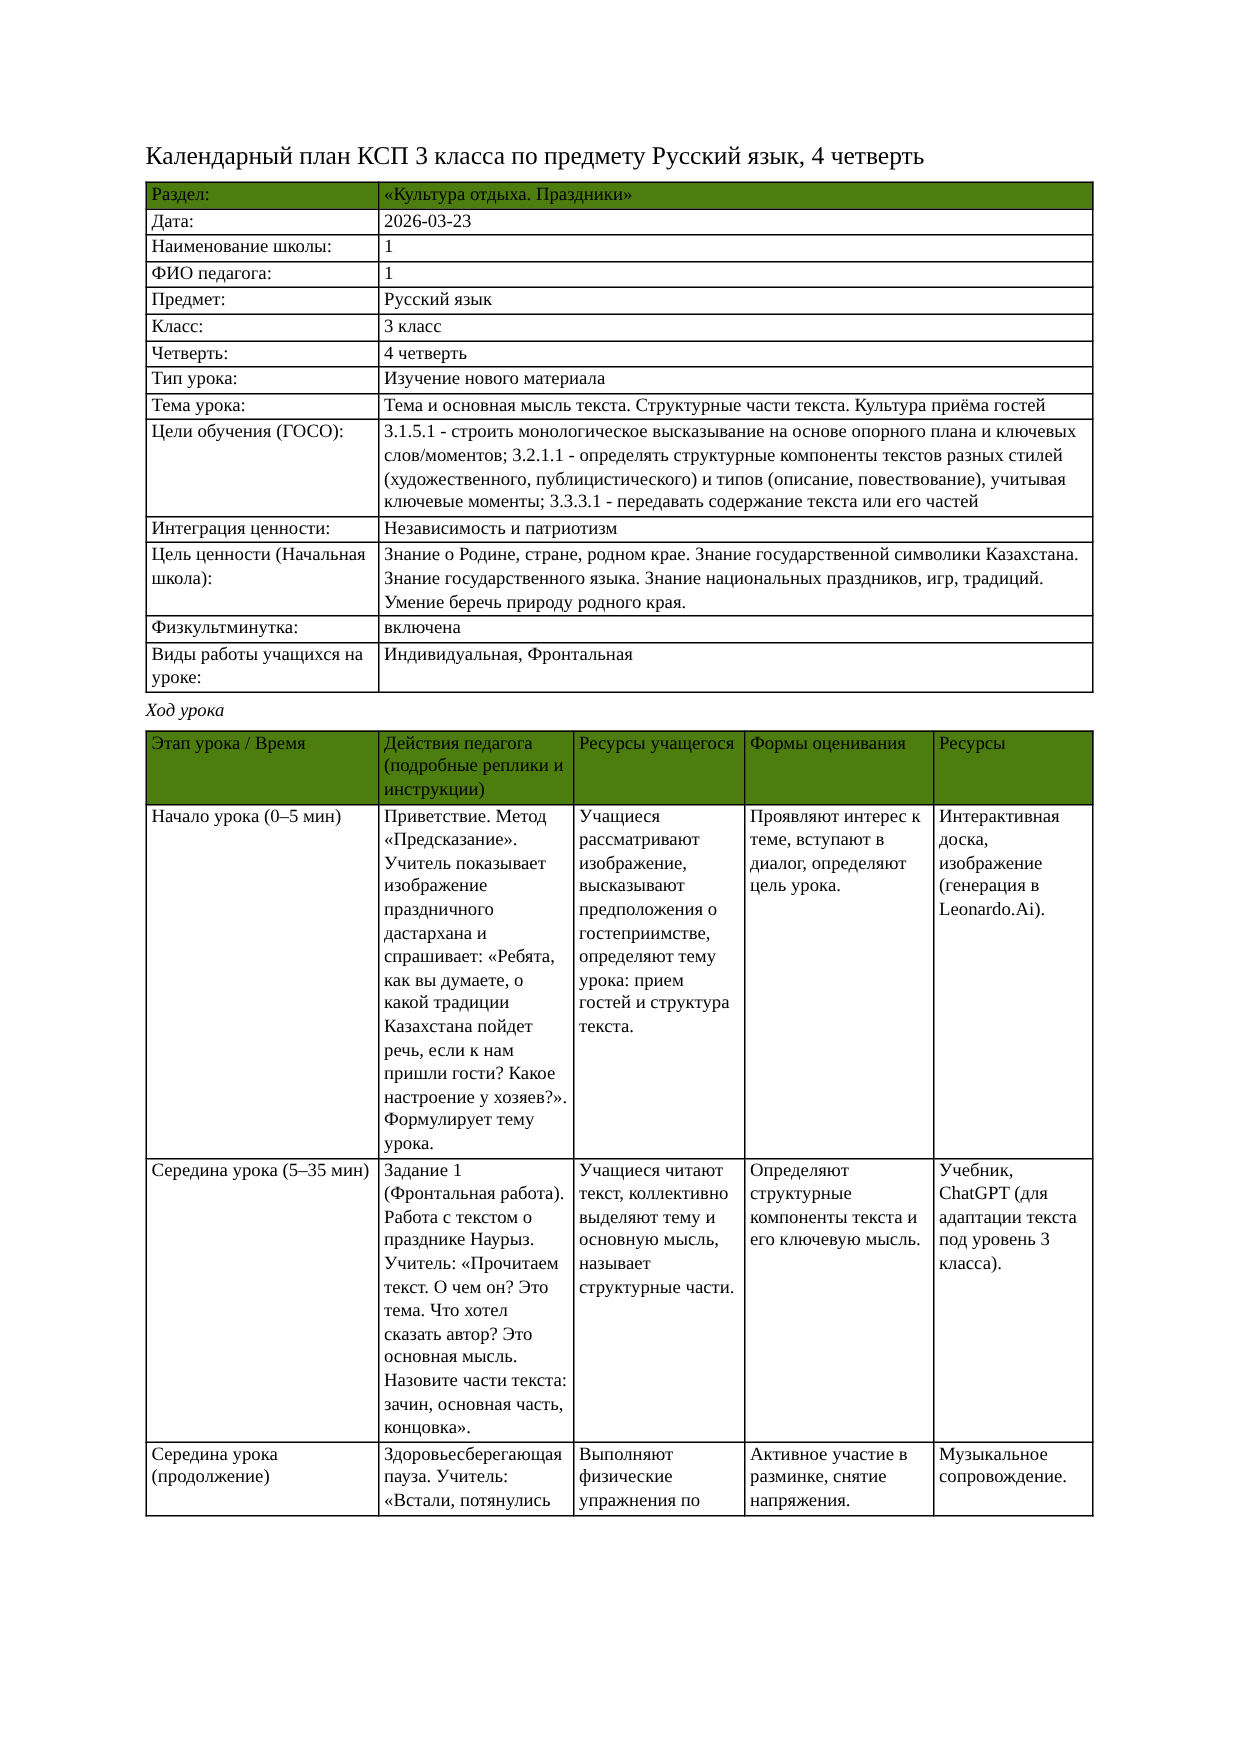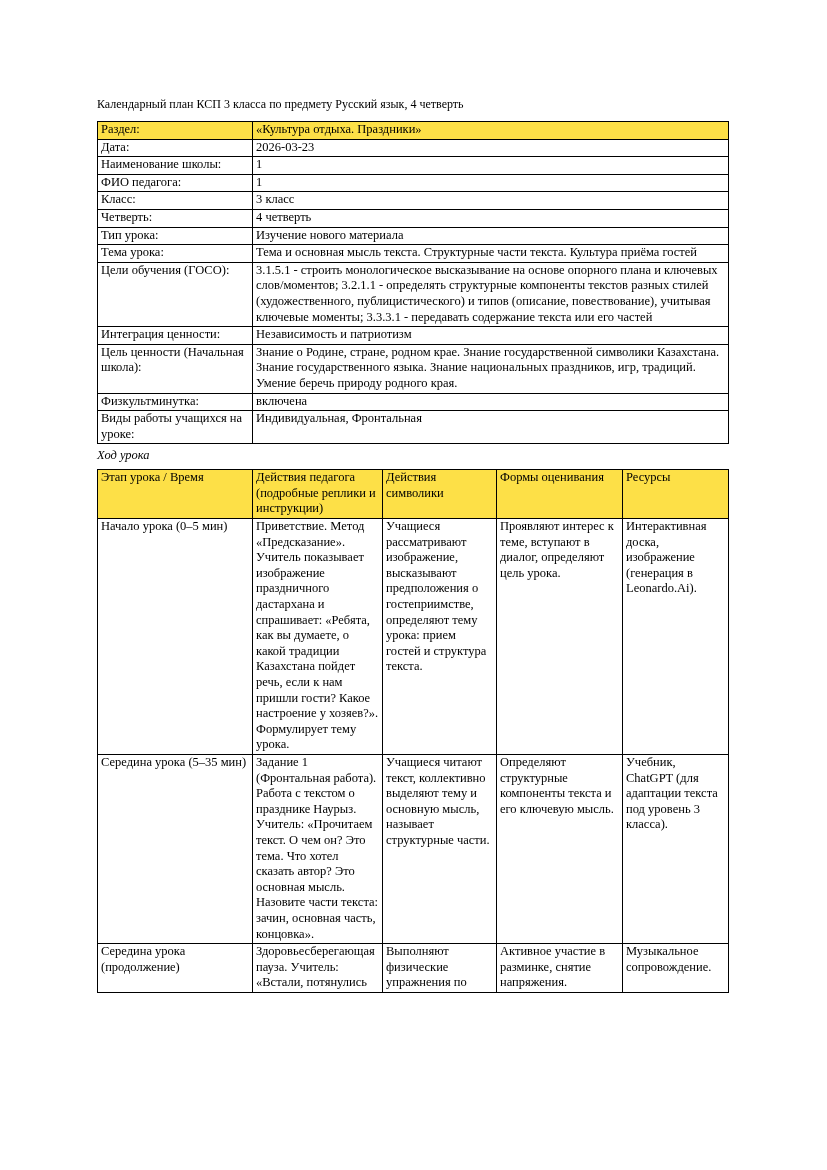--- a/index.html
+++ b/index.html
@@ -18,40 +18,40 @@
     -webkit-font-smoothing: antialiased;
   }
   .page {
     position: absolute;
     left: 97px;
     top: 96px;
     width: 631px;
   }
   .doc-title {
     margin: 0 0 9px 0;
-    font-size: 12px;
+    font-size: 17px;
     line-height: 16px;
     font-weight: normal;
   }
   table {
     border-collapse: collapse;
     table-layout: fixed;
     width: 631px;
   }
   td, th {
     border: 1px solid #000000;
     padding: 0 3px 1px 3px;
     vertical-align: top;
     text-align: left;
     font-weight: normal;
     line-height: 15.6px;
     word-wrap: break-word;
   }
   tr.hl td, th {
-    background: #fde047;
+    background: #4d7c0f;
   }
   .section-heading {
     margin: 3px 0 6px 0;
     line-height: 16px;
     font-style: italic;
   }
   .clip {
     height: 47px;
     overflow: hidden;
   }
@@ -77,20 +77,24 @@
         <td>Дата:</td>
         <td>2026-03-23</td>
       </tr>
       <tr>
         <td>Наименование школы:</td>
         <td>1</td>
       </tr>
       <tr>
         <td>ФИО педагога:</td>
         <td>1</td>
+      </tr>
+      <tr>
+        <td>Предмет:</td>
+        <td>Русский язык</td>
       </tr>
       <tr>
         <td>Класс:</td>
         <td>3 класс</td>
       </tr>
       <tr>
         <td>Четверть:</td>
         <td>4 четверть</td>
       </tr>
       <tr>
@@ -131,21 +135,21 @@
       <col style="width:155px">
         <col style="width:130px">
         <col style="width:114px">
         <col style="width:126px">
         <col style="width:106px">
     </colgroup>
     <thead>
       <tr>
         <th>Этап урока / Время</th>
         <th>Действия педагога (подробные реплики и инструкции)</th>
-        <th>Действия символики</th>
+        <th>Ресурсы учащегося</th>
         <th>Формы оценивания</th>
         <th>Ресурсы</th>
       </tr>
     </thead>
     <tbody>
       <tr>
         <td>Начало урока (0–5 мин)</td>
         <td>Приветствие. Метод «Предсказание». Учитель показывает изображение праздничного дастархана и спрашивает: «Ребята, как вы думаете, о какой традиции Казахстана пойдет речь, если к нам пришли гости? Какое настроение у хозяев?». Формулирует тему урока.</td>
         <td>Учащиеся рассматривают изображение, высказывают предположения о гостеприимстве, определяют тему урока: прием гостей и структура текста.</td>
         <td>Проявляют интерес к теме, вступают в диалог, определяют цель урока.</td>

